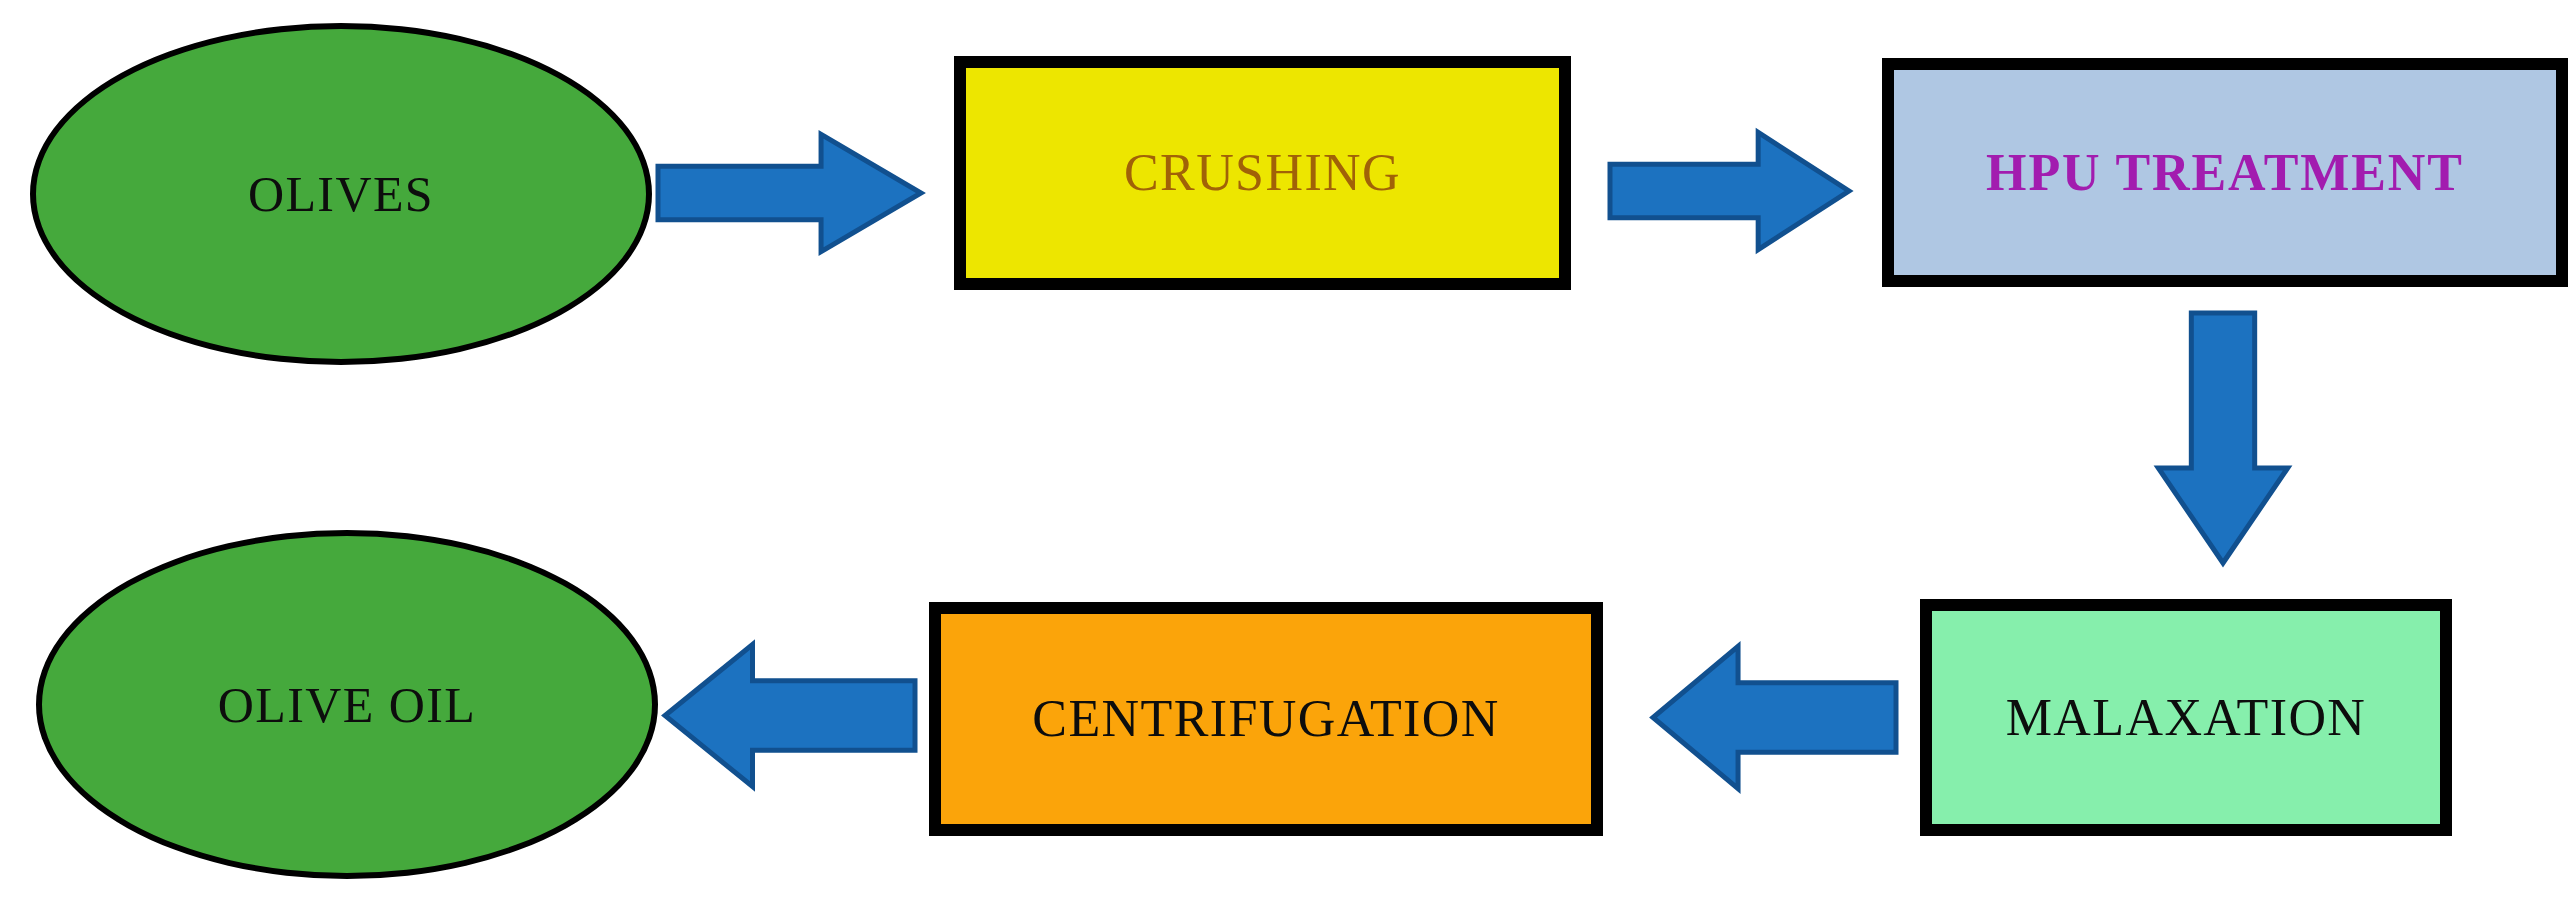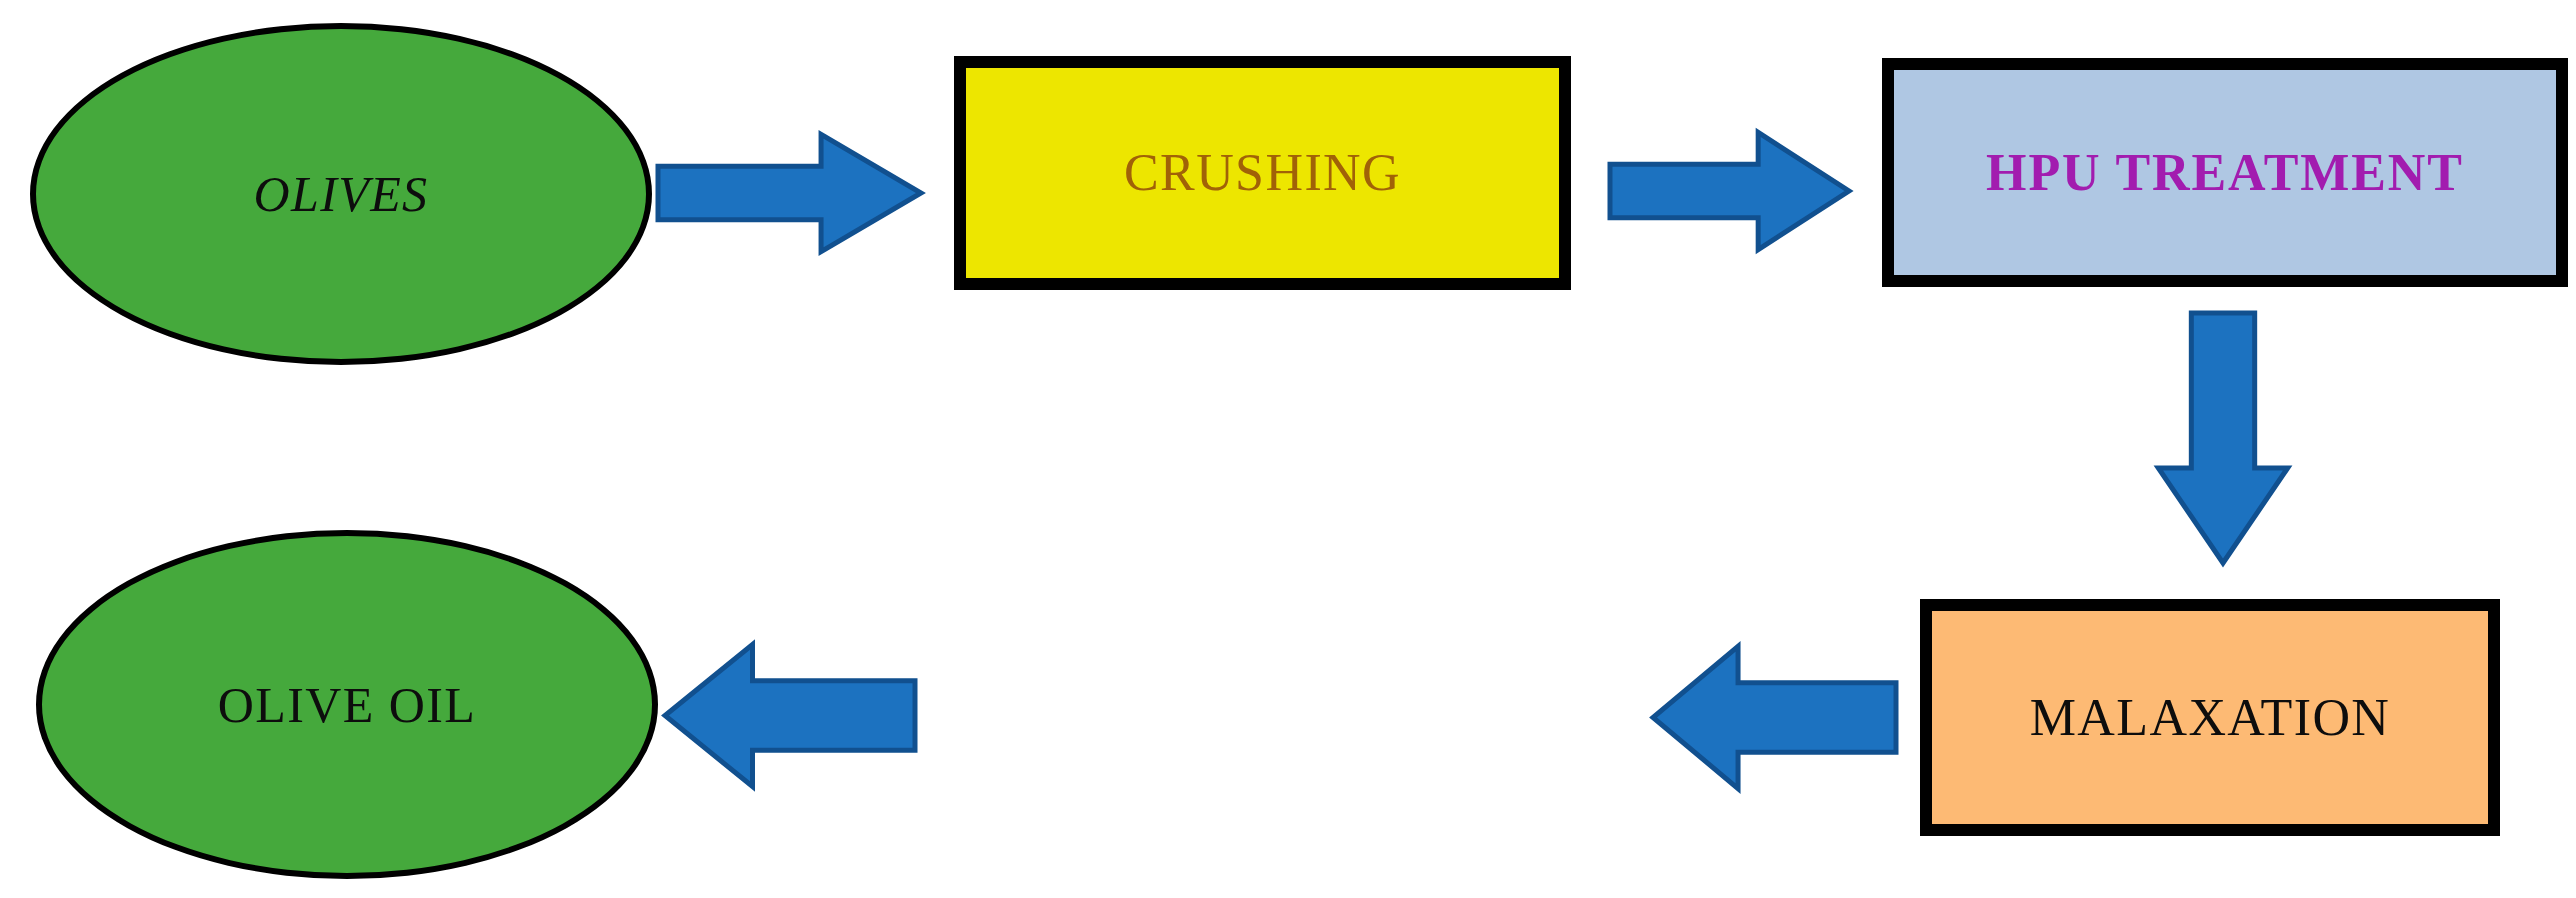--- a/index.html
+++ b/index.html
@@ -66,36 +66,39 @@
     width: 100%;
     height: 100%;
     overflow: visible;
   }
 </style>
 </head>
 <body>
 
 <div id="canvas" style="background: rgb(255, 255, 255);">
 
-  <div class="ellipse-node" id="node-olives" style="left: 30px; top: 23px; width: 622px; height: 342px; background: rgb(69, 169, 60); border-color: rgb(0, 0, 0); font-style: italic;">
+  <div class="ellipse-node" id="node-olives" style="left: 30px; top: 23px; width: 622px; height: 342px; background: rgb(69, 169, 60); border-color: rgb(0, 0, 0);">
     <span class="node-label" style="color: rgb(13, 13, 13);">OLIVES</span>
   </div>
 
   <div class="rect-node" id="node-crushing" style="left: 954px; top: 56px; width: 617px; height: 234px; background: rgb(237, 230, 0); border-color: rgb(0, 0, 0);">
     <span class="node-label" style="color: #a16207;">CRUSHING</span>
   </div>
 
   <div class="rect-node emphasis" id="node-hpu_treatment" style="left: 1882px; top: 58px; width: 686px; height: 229px; background: rgb(175, 199, 227); border-color: rgb(0, 0, 0);">
     <span class="node-label" style="color: #a21caf;">HPU TREATMENT</span>
   </div>
 
-  <div class="rect-node" id="node-malaxation" style="left: 1920px; top: 599px; width: 580px; height: 237px; background: #fdba74; border-color: rgb(0, 0, 0);">
+  <div class="rect-node" id="node-malaxation" style="left: 1920px; top: 599px; width: 532px; height: 237px; background: #86efac; border-color: rgb(0, 0, 0);">
     <span class="node-label" style="color: rgb(13, 13, 13);">MALAXATION</span>
   </div>
 
+  <div class="rect-node" id="node-centrifugation" style="left: 929px; top: 602px; width: 674px; height: 234px; background: rgb(251, 164, 10); border-color: rgb(0, 0, 0);">
+    <span class="node-label" style="color: rgb(13, 13, 13);">CENTRIFUGATION</span>
+  </div>
 
   <div class="ellipse-node" id="node-olive_oil" style="left: 36px; top: 530px; width: 622px; height: 349px; background: rgb(69, 169, 60); border-color: rgb(0, 0, 0);">
     <span class="node-label" style="color: rgb(13, 13, 13);">OLIVE OIL</span>
   </div>
 
   <div class="arrow" id="arrow-olives-to-crushing" style="left: 658px; top: 132px; width: 263px; height: 122px;">
     <svg viewBox="0 0 100 100" preserveAspectRatio="none">
       <polygon class="arrow-shape" points="0,28 62,28 62,2 100,50 62,98 62,72 0,72" stroke-width="5" vector-effect="non-scaling-stroke" stroke-linejoin="miter" fill="#1C72C0" stroke="#11508F"></polygon>
     </svg>
   </div>

